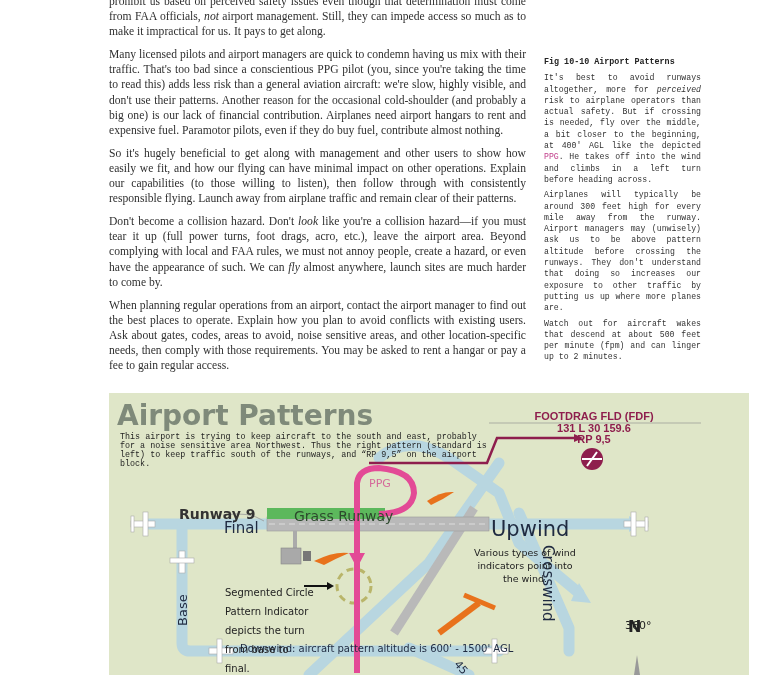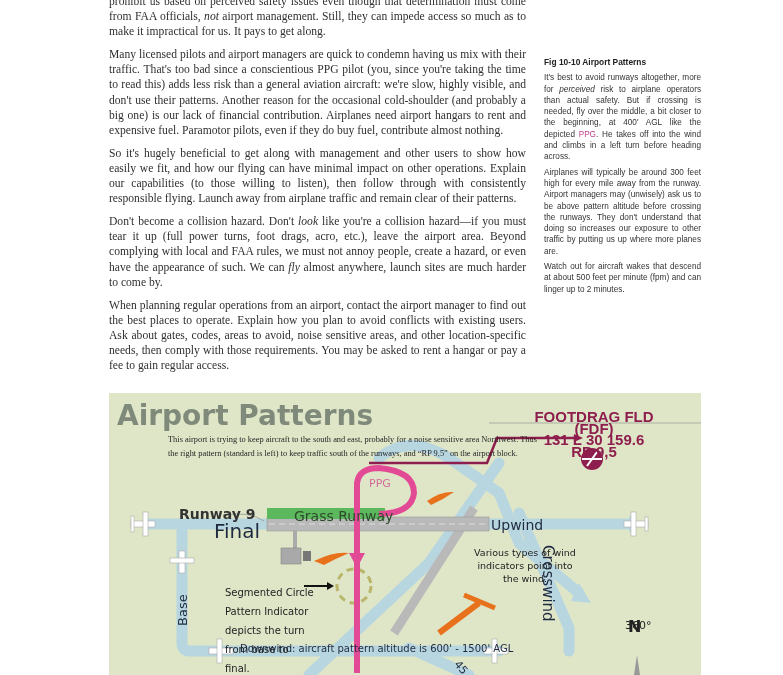--- a/index.html
+++ b/index.html
@@ -6,44 +6,44 @@
   body { width:783px; height:675px; position:relative; overflow:hidden; }
   .main-col {
     position:absolute; left:109px; top:-6px; width:417px;
     font-family:"Liberation Serif", "DejaVu Serif", serif;
     font-size:11.6px; line-height:15.1px; color:#2f2f2f;
     text-align:justify;
   }
   .main-col p { margin:0 0 8px 0; }
   .side-col {
     position:absolute; left:544px; top:57px; width:157px;
-    font-family:Liberation Sans, sans-serif;
+    font-family:Liberation Mono, monospace;
     font-size:8.2px; line-height:11.3px; color:#333;
     text-align:justify;
   }
   .side-col h4 { margin:0 0 4px 0; font-size:8.4px; font-weight:bold; color:#222; }
   .side-col p { margin:4px 0 4px 0; }
   .side-col .ppg { color:#c2408c; }
   .figure {
-    position:absolute; left:109px; top:393px; width:592px; height:282px;
+    position:absolute; left:109px; top:393px; width:640px; height:282px;
     background:#dfe6c8; overflow:hidden;
   }
   .figure svg { position:absolute; left:0; top:0; }
   .fig-title {
     position:absolute; left:8px; top:6px;
     font-family:"DejaVu Sans", sans-serif; font-weight:bold;
     font-size:28px; color:#7f8a7a; letter-spacing:0px;
   }
   .fig-desc {
     position:absolute; left:11px; top:40px; width:370px;
-    font-family:Liberation Serif, serif; font-size:8.4px; line-height:14px; color:#1f1f1f;margin-left:48px;
+    font-family:Liberation Mono, monospace; font-size:8.4px; line-height:9px; color:#1f1f1f;
   }
   .fdf {
     position:absolute; left:410px; top:18px; width:150px; text-align:center;
-    font-family:"Liberation Sans", sans-serif; font-weight:bold; font-size:15px; line-height:11.5px; color:#8e1e4d;
+    font-family:"Liberation Sans", sans-serif; font-weight:bold; font-size:11px; line-height:11.5px; color:#8e1e4d;
   }
   .lbl { position:absolute; font-family:"DejaVu Sans", sans-serif; color:#1f2a40; }
   .lbl-dark { position:absolute; font-family:"DejaVu Sans", sans-serif; color:#222; font-size:9.5px; line-height:13px; }
 </style>
 </head>
 <body>
 
 <div class="main-col">
   <p><span>prohibit us based on perceived safety issues even though that determination must come from FAA officials, </span><i>not</i><span> airport management. Still, they can impede access so much as to make it impractical for us. It pays to get along.</span></p>
   <p>Many licensed pilots and airport managers are quick to condemn having us mix with their traffic. That's too bad since a conscientious PPG pilot (you, since you're taking the time to read this) adds less risk than a general aviation aircraft: we're slow, highly visible, and don't use their patterns. Another reason for the occasional cold-shoulder (and probably a big one) is our lack of financial contribution. Airplanes need airport hangars to rent and expensive fuel. Paramotor pilots, even if they do buy fuel, contribute almost nothing.</p>
@@ -143,24 +143,24 @@
 
   <div class="fig-title">Airport Patterns</div>
   <div class="fig-desc">This airport is trying to keep aircraft to the south and east, probably for a noise sensitive area Northwest. Thus the right pattern (standard is left) to keep traffic south of the runways, and “RP 9,5” on the airport block.</div>
   <div class="fdf">
     <div>FOOTDRAG FLD (FDF)</div>
     <div>131 L 30 159.6</div>
     <div>RP 9,5</div>
   </div>
 
   <div class="lbl" style="left:70px;top:113px;font-size:14px;color:#333;font-weight:bold;">Runway 9</div>
-  <div class="lbl" style="left:105px;top:126px;font-size:20px;">Final</div>
+  <div class="lbl" style="left:115px;top:126px;font-size:15px;">Final</div>
   <div class="lbl" style="left:178px;top:115px;font-size:14px;color:#2d4a2d;margin-left:7px;">Grass Runway</div>
   <div class="lbl" style="left:260px;top:84px;font-size:11px;color:#d56a9a;">PPG</div>
-  <div class="lbl" style="left:382px;top:124px;font-size:14px;">Upwind</div>
+  <div class="lbl" style="left:382px;top:124px;font-size:21px;">Upwind</div>
   <div class="lbl" style="left:448px;top:152px;font-size:15px;transform:rotate(90deg);transform-origin:left top;white-space:nowrap;">Crosswind</div>
   <div class="lbl" style="left:66px;top:233px;font-size:13px;transform:rotate(-90deg);transform-origin:left top;white-space:nowrap;">Base</div>
   <div class="lbl" style="left:131px;top:250px;font-size:10px;white-space:nowrap;">Downwind: aircraft pattern altitude is 600' - 1500' AGL</div>
   <div class="lbl-dark" style="left:330px;top:153px;width:108px;text-align:center;margin-left:32px;">Various types of wind indicators point into the wind.</div>
   <div class="lbl-dark" style="left:116px;top:190px;width:90px;font-size:10px;line-height:19px;">Segmented Circle Pattern Indicator depicts the turn from base to final.</div>
   <div class="lbl" style="left:345px;top:268px;font-size:11px;transform:rotate(50deg);">45</div>
   <div class="lbl" style="left:519px;top:224px;font-size:16px;font-weight:bold;color:#222;">N</div>
   <div class="lbl" style="left:516px;top:226px;font-size:11px;color:#222;">360°</div>
 </div>
 

